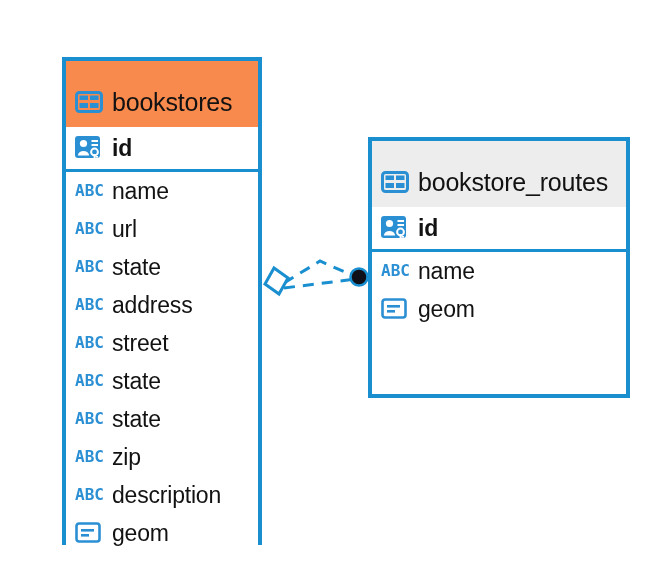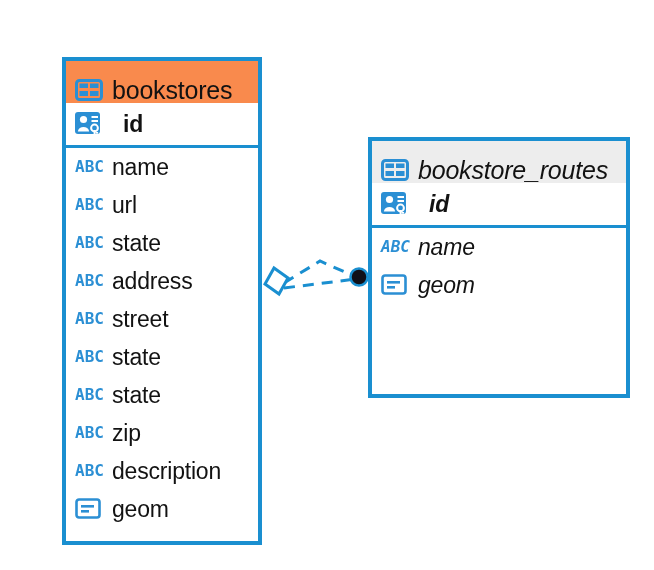--- a/index.html
+++ b/index.html
@@ -17,21 +17,21 @@
     position:absolute;
     box-sizing:border-box;
     border:4px solid #1a8fd0;
     background:#ffffff;
   }
   .entity-header{
     display:flex;align-items:center;
     gap:9px;
     padding:20px 8px 4px 9px;
     box-sizing:border-box;
-    height:42px;
+    height:66px;
   }
   .entity-header .title{
     font-size:25px;
     color:#121212;
     line-height:1;
     white-space:nowrap;
     letter-spacing:-0.2px;
   }
   .hdr-orange{background:#f98a4d;}
   .hdr-gray{background:#ededed;}
@@ -46,21 +46,21 @@
     background:#ffffff;
   }
   .row .col-name{
     font-size:23px;
     color:#121212;
     line-height:1;
     white-space:nowrap;
     letter-spacing:-0.2px;
   }
   .row.pk{height:45px;}
-  .row.pk .col-name{font-weight:bold;margin-left:11px;}
+  .row.pk .col-name{font-weight:bold;}
   .row.pk{border-bottom:3px solid #1a8fd0;}
 
   
   .ico{
     flex:0 0 auto;
     display:inline-block;
     line-height:0;
   }
   .ico svg{display:block;}
   .ico-abc{
@@ -182,21 +182,21 @@
             <rect x="6" y="8" width="13" height="2.6" fill="#2b8fd4"></rect>
             <rect x="6" y="13" width="8" height="2.6" fill="#2b8fd4"></rect>
           </svg>
         </span>
         <span class="col-name">geom</span>
       </div>
 
     </div>
   </div>
 
-  <div class="entity" style="left:368px;top:137px;width:262px;height:261px;font-style:italic;">
+  <div class="entity" style="left:368px;top:137px;width:262px;height:261px;">
 
     <div class="entity-header hdr-gray">
       <span class="ico">
         <svg width="28" height="22" viewBox="0 0 28 22">
           <rect x="1.5" y="1.5" width="25" height="19" rx="3" fill="none" stroke="#2b8fd4" stroke-width="3"></rect>
           <rect x="4.5" y="4.5" width="8.5" height="4.5" fill="#2b8fd4"></rect>
           <rect x="15" y="4.5" width="8.5" height="4.5" fill="#2b8fd4"></rect>
           <rect x="4.5" y="12" width="8.5" height="5" fill="#2b8fd4"></rect>
           <rect x="15" y="12" width="8.5" height="5" fill="#2b8fd4"></rect>
         </svg>

